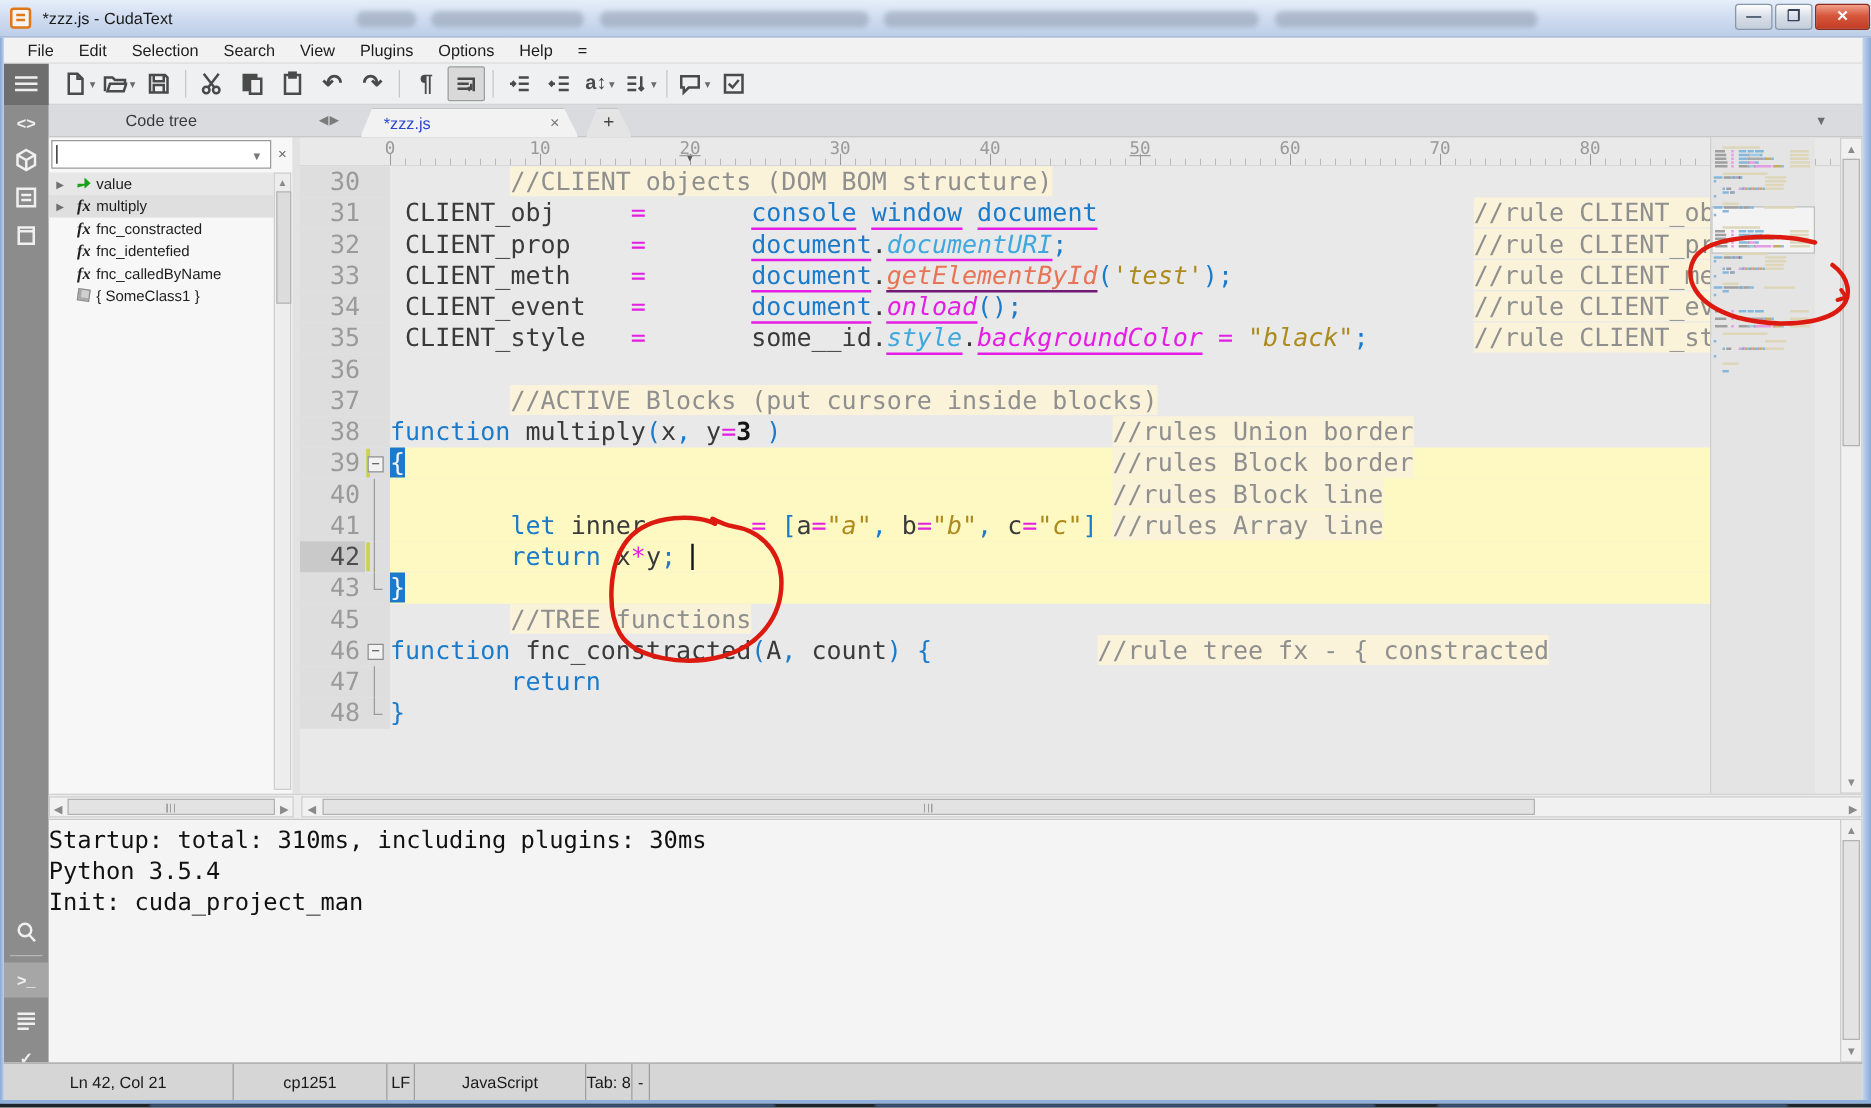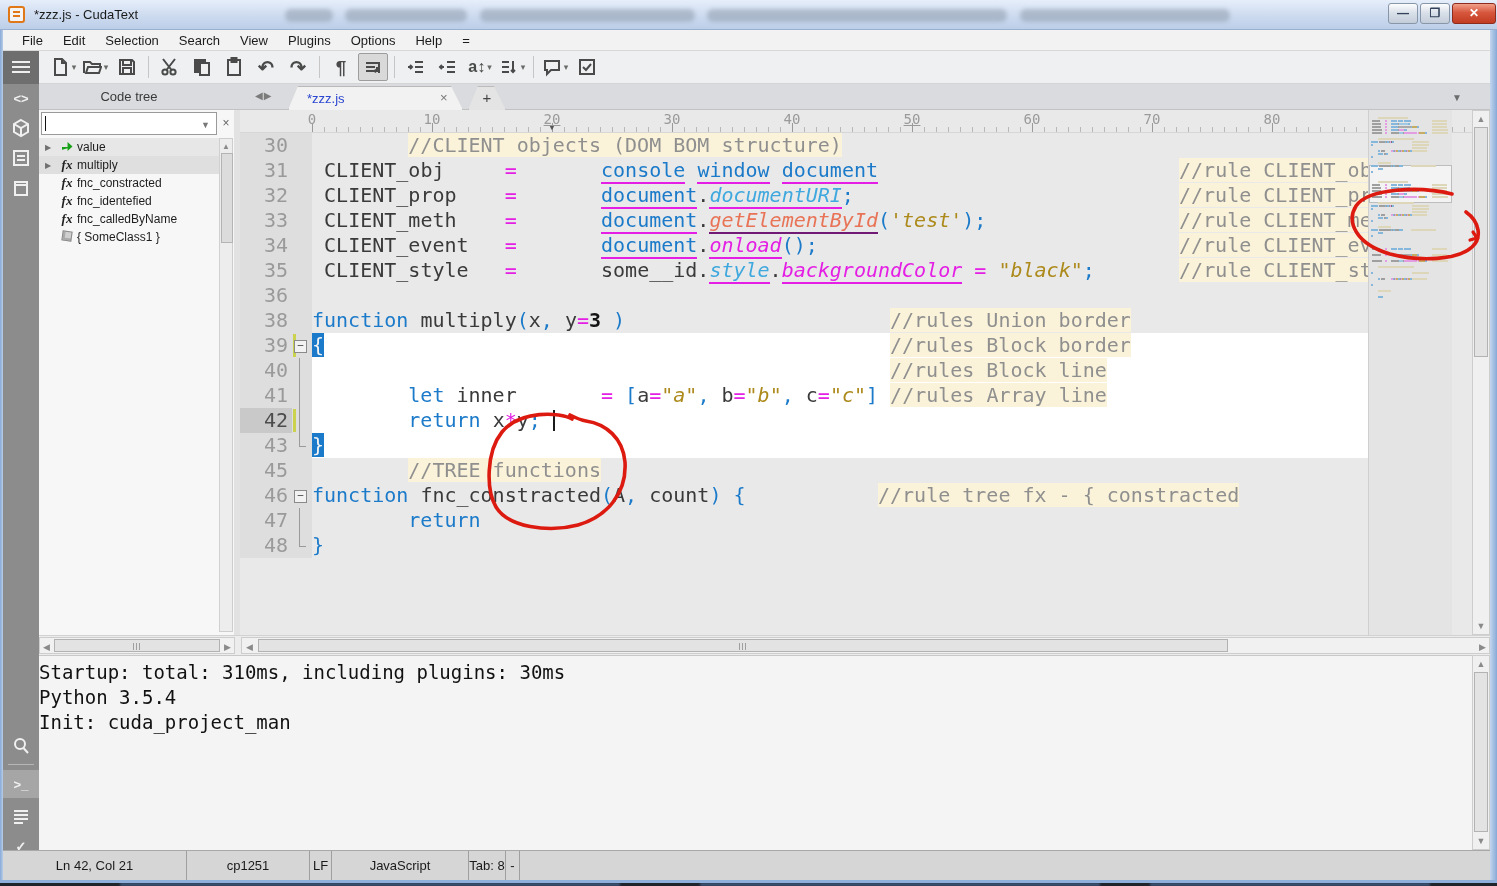--- a/index.html
+++ b/index.html
@@ -71,21 +71,21 @@
      font-family:"DejaVu Sans Mono",monospace;color:#9a9a9a;font-size:14px;}
   .ruler-num{position:absolute;top:1px;transform:translateX(-50%);}
   #ruler-ticks-minor{position:absolute;left:72px;right:0;bottom:0;height:5px;
      background:repeating-linear-gradient(90deg,#b8b8b8 0 1px,transparent 1px 12px);}
   #ruler-ticks-major{position:absolute;left:72px;right:0;bottom:0;height:9px;
      background:repeating-linear-gradient(90deg,#9a9a9a 0 1px,transparent 1px 120px);}
   #ruler-caret-mark{position:absolute;top:12px;transform:translateX(-50%);color:#555;font-size:9px;}
   #code-area{left:240px;top:133px;width:1128px;height:502px;overflow:hidden;background:#e9e9e9;
      font-family:"DejaVu Sans Mono",monospace;font-size:20px;line-height:25px;}
   .code-row{position:relative;height:25px;white-space:pre;display:flex;}
-  .code-row.block .ltext{background:#ffffff;}
+  .code-row.block .ltext{background:#fef9c3;}
   .gutter{flex:0 0 72px;background:#dedede;position:relative;display:flex;}
   .lnum{width:52px;text-align:right;color:#9a9a9a;padding-right:4px;}
   .lnum.cur{background:#c9c9c9;color:#4c4c4c;}
   .modbar{position:absolute;left:53px;top:1px;width:3px;height:23px;background:#cbd24e;}
   .fold{width:16px;position:relative;}
   .fold.start::before{content:"\2212";position:absolute;left:2px;top:7px;width:11px;height:11px;border:1px solid #8a8a8a;background:#f2f2f2;
      font-size:11px;line-height:9px;text-align:center;color:#555;}
   .fold.mid::before{content:"";position:absolute;left:7px;top:0;width:1px;height:25px;background:#9a9a9a;}
   .fold.end::before{content:"";position:absolute;left:7px;top:0;width:6px;height:13px;border-left:1px solid #9a9a9a;border-bottom:1px solid #9a9a9a;}
   .ltext{flex:1;white-space:pre;}
@@ -372,20 +372,21 @@
     </div>
 
   <div class="abs" id="code-area">
       <div class="code-row"><div class="gutter"><span class="lnum">30</span><div class="fold "></div></div><div class="ltext">        <span class="cmt">//CLIENT objects (DOM BOM structure)</span></div></div>
       <div class="code-row"><div class="gutter"><span class="lnum">31</span><div class="fold "></div></div><div class="ltext"> <span class="id">CLIENT_obj</span>     <span class="op">=</span>       <span class="dom">console</span> <span class="dom">window</span> <span class="dom">document</span>                         <span class="cmt">//rule CLIENT_obj</span></div></div>
       <div class="code-row"><div class="gutter"><span class="lnum">32</span><div class="fold "></div></div><div class="ltext"> <span class="id">CLIENT_prop</span>    <span class="op">=</span>       <span class="dom">document</span><span class="pl">.</span><span class="prop">documentURI</span><span class="pun">;</span>                           <span class="cmt">//rule CLIENT_prop</span></div></div>
       <div class="code-row"><div class="gutter"><span class="lnum">33</span><div class="fold "></div></div><div class="ltext"> <span class="id">CLIENT_meth</span>    <span class="op">=</span>       <span class="dom">document</span><span class="pl">.</span><span class="meth">getElementById</span><span class="pun">(</span><span class="str">'test'</span><span class="pun">);</span>                <span class="cmt">//rule CLIENT_meth</span></div></div>
       <div class="code-row"><div class="gutter"><span class="lnum">34</span><div class="fold "></div></div><div class="ltext"> <span class="id">CLIENT_event</span>   <span class="op">=</span>       <span class="dom">document</span><span class="pl">.</span><span class="evt">onload</span><span class="pun">();</span>                              <span class="cmt">//rule CLIENT_event</span></div></div>
       <div class="code-row"><div class="gutter"><span class="lnum">35</span><div class="fold "></div></div><div class="ltext"> <span class="id">CLIENT_style</span>   <span class="op">=</span>       <span class="id">some__id</span><span class="pl">.</span><span class="prop">style</span><span class="pl">.</span><span class="evt">backgroundColor</span> <span class="op">=</span> <span class="str">"black"</span><span class="pun">;</span>       <span class="cmt">//rule CLIENT_style</span></div></div>
       <div class="code-row"><div class="gutter"><span class="lnum">36</span><div class="fold "></div></div><div class="ltext"></div></div>
+      <div class="code-row"><div class="gutter"><span class="lnum">37</span><div class="fold "></div></div><div class="ltext">        <span class="cmt">//ACTIVE Blocks (put cursore inside blocks)</span></div></div>
       <div class="code-row"><div class="gutter"><span class="lnum">38</span><div class="fold "></div></div><div class="ltext"><span class="kw">function</span> <span class="id">multiply</span><span class="pun">(</span><span class="id">x</span><span class="pun">,</span> <span class="id">y</span><span class="op">=</span><span class="num">3</span> <span class="pun">)</span>                      <span class="cmt">//rules Union border</span></div></div>
       <div class="code-row block"><div class="gutter"><span class="lnum">39</span><div class="modbar"></div><div class="fold start"></div></div><div class="ltext"><span class="brk">{</span>                                               <span class="cmt">//rules Block border</span></div></div>
       <div class="code-row block"><div class="gutter"><span class="lnum">40</span><div class="fold mid"></div></div><div class="ltext">                                                <span class="cmt">//rules Block line</span></div></div>
       <div class="code-row block"><div class="gutter"><span class="lnum">41</span><div class="fold mid"></div></div><div class="ltext">        <span class="kw">let</span> <span class="id">inner</span>       <span class="op">=</span> <span class="pun">[</span><span class="id">a</span><span class="op">=</span><span class="str">"a"</span><span class="pun">,</span> <span class="id">b</span><span class="op">=</span><span class="str">"b"</span><span class="pun">,</span> <span class="id">c</span><span class="op">=</span><span class="str">"c"</span><span class="pun">]</span> <span class="cmt">//rules Array line</span></div></div>
       <div class="code-row block"><div class="gutter"><span class="lnum cur">42</span><div class="modbar"></div><div class="fold mid"></div></div><div class="ltext">        <span class="kw">return</span> <span class="id">x</span><span class="op">*</span><span class="id">y</span><span class="pun">;</span> <span class="caret"></span></div></div>
       <div class="code-row block"><div class="gutter"><span class="lnum">43</span><div class="fold end"></div></div><div class="ltext"><span class="brk">}</span></div></div>
       <div class="code-row"><div class="gutter"><span class="lnum">45</span><div class="fold "></div></div><div class="ltext">        <span class="cmt">//TREE functions</span></div></div>
       <div class="code-row"><div class="gutter"><span class="lnum">46</span><div class="fold start"></div></div><div class="ltext"><span class="kw">function</span> <span class="id">fnc_constracted</span><span class="pun">(</span><span class="id">A</span><span class="pun">,</span> <span class="id">count</span><span class="pun">)</span> <span class="pun">{</span>           <span class="cmt">//rule tree fx - { constracted</span></div></div>
       <div class="code-row"><div class="gutter"><span class="lnum">47</span><div class="fold mid"></div></div><div class="ltext">        <span class="kw">return</span></div></div>
       <div class="code-row"><div class="gutter"><span class="lnum">48</span><div class="fold end"></div></div><div class="ltext"><span class="pun">}</span></div></div>

